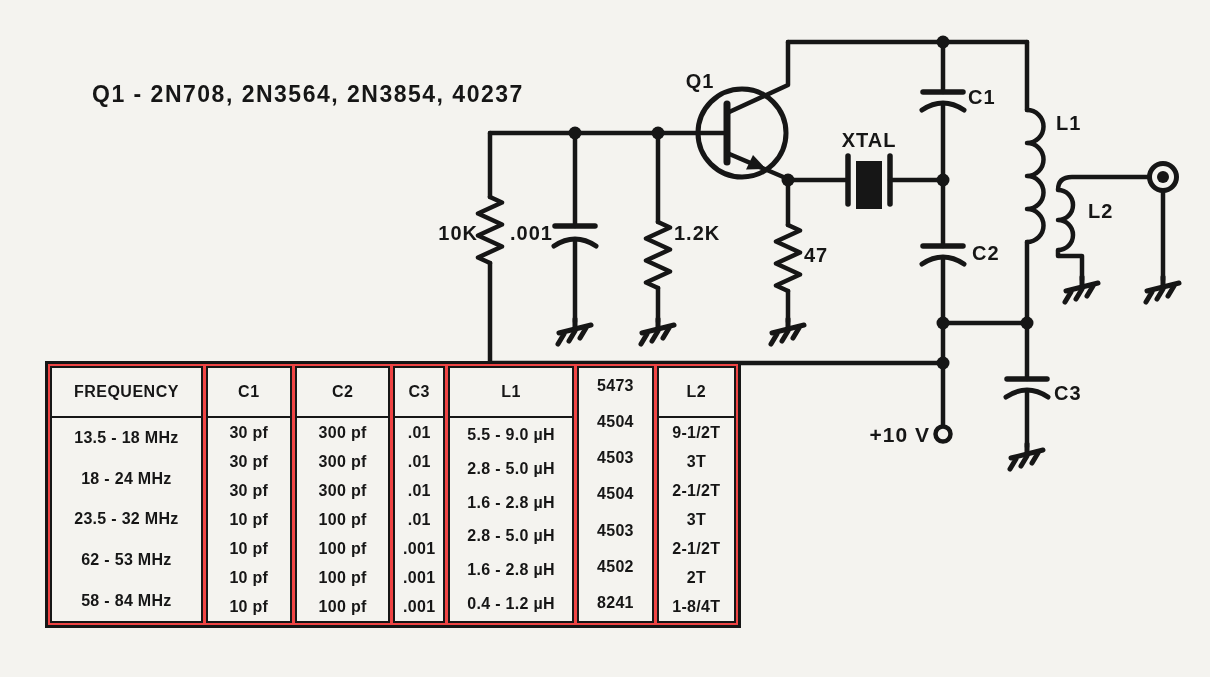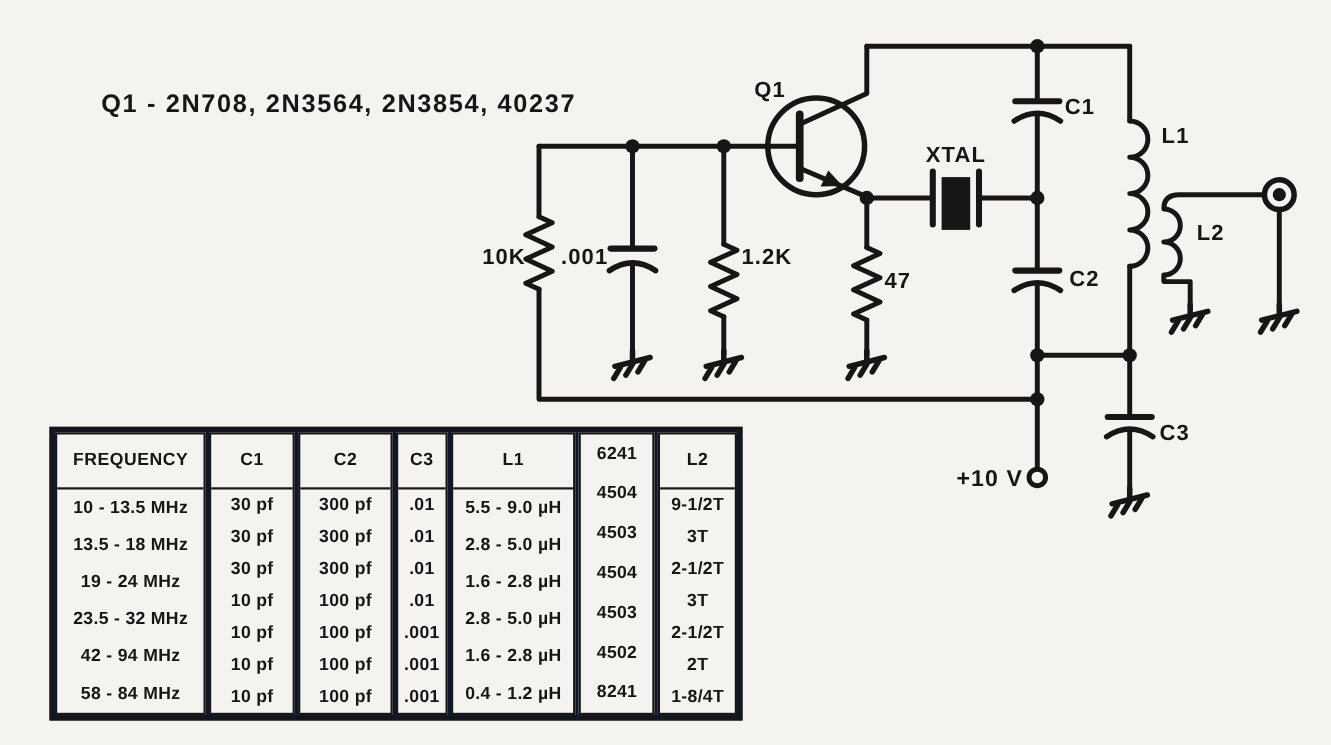--- a/index.html
+++ b/index.html
@@ -9,22 +9,22 @@
     font-family:"Liberation Sans", sans-serif;
   }
   #schematic{position:absolute;left:0;top:0;}
   svg text{fill:#161616;font-family:"Liberation Sans",sans-serif;font-weight:700;}
   .lbl{font-size:20px;letter-spacing:1px;}
   .title-text{font-size:23px;letter-spacing:1.5px;}
   .supply-text{font-size:21px;letter-spacing:1px;}
 
   
   .parts-table{
-    position:absolute;left:45px;top:388px;width:630px;height:267px;
-    border:3px solid #161616;background:#0f172a;
+    position:absolute;left:45px;top:361px;width:696px;height:267px;
+    border:3px solid #161616;background:#ef4444;
     box-sizing:border-box;padding:2px;
     display:flex;gap:3px;
   }
   .pt-col{
     border:2px solid #161616;box-sizing:border-box;
     display:flex;flex-direction:column;background:#f4f3ef;
   }
   .pt-th{
     height:48px;border-bottom:2px solid #161616;
     display:flex;align-items:center;justify-content:center;text-align:center;
@@ -196,25 +196,24 @@
     <circle cx="943" cy="323" r="6.5"></circle>
     <circle cx="1027" cy="323" r="6.5"></circle>
     <circle cx="943" cy="363" r="6.5"></circle>
   </g>
 </svg>
 
 <div class="parts-table">
 
   <div class="pt-col w0">
     <div class="pt-th">FREQUENCY</div>
-    <div class="pt-td">10 - 13.5 MHz</div>
     <div class="pt-td">13.5 - 18 MHz</div>
-    <div class="pt-td">19 - 24 MHz</div>
+    <div class="pt-td">18 - 24 MHz</div>
     <div class="pt-td">23.5 - 32 MHz</div>
-    <div class="pt-td">42 - 94 MHz</div>
+    <div class="pt-td">62 - 53 MHz</div>
     <div class="pt-td">58 - 84 MHz</div>
   </div>
 
   <div class="pt-col w1">
     <div class="pt-th">C1</div>
     <div class="pt-td">30 pf</div>
     <div class="pt-td">30 pf</div>
     <div class="pt-td">30 pf</div>
     <div class="pt-td">10 pf</div>
     <div class="pt-td">10 pf</div>
@@ -248,21 +247,21 @@
     <div class="pt-th">L1</div>
     <div class="pt-td">5.5 - 9.0 µH</div>
     <div class="pt-td">2.8 - 5.0 µH</div>
     <div class="pt-td">1.6 - 2.8 µH</div>
     <div class="pt-td">2.8 - 5.0 µH</div>
     <div class="pt-td">1.6 - 2.8 µH</div>
     <div class="pt-td">0.4 - 1.2 µH</div>
   </div>
 
   <div class="pt-col w5">
-    <div class="pt-td">6241</div>
+    <div class="pt-td">5473</div>
     <div class="pt-td">4504</div>
     <div class="pt-td">4503</div>
     <div class="pt-td">4504</div>
     <div class="pt-td">4503</div>
     <div class="pt-td">4502</div>
     <div class="pt-td">8241</div>
   </div>
 
   <div class="pt-col w6">
     <div class="pt-th">L2</div>

